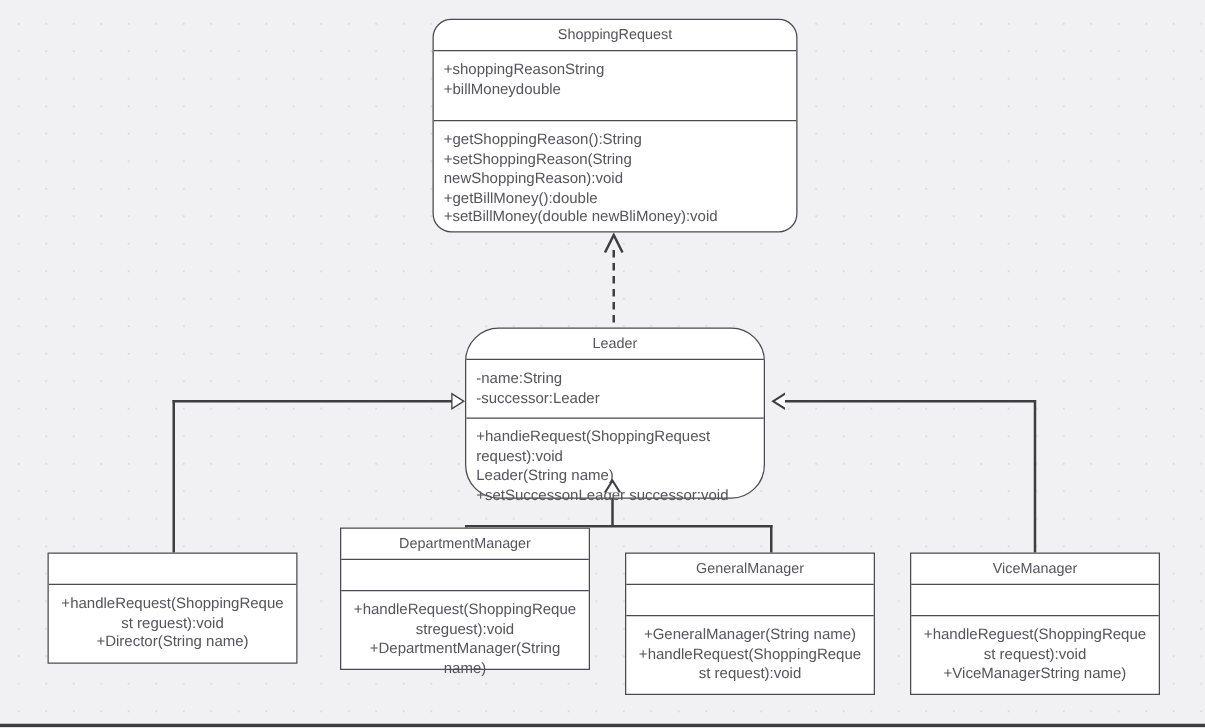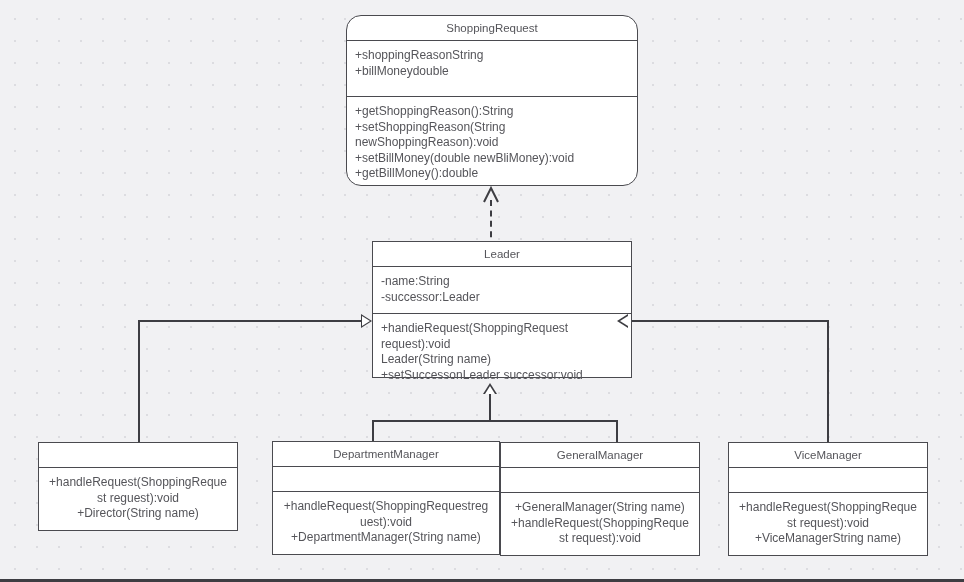--- a/index.html
+++ b/index.html
@@ -63,26 +63,26 @@
   }
   .empty-compartment {
     min-height: 10px;
   }
 
   
   #cls-shoppingrequest { left: 346px; top: 15px;  width: 292px; border-radius: 15px; }
   #cls-shoppingrequest .uml-attrs { height: 56px; }
   #cls-shoppingrequest .uml-ops   { height: 88px; }
 
-  #cls-leader { left: 372px; top: 241px; width: 260px; }
+  #cls-leader { left: 372px; top: 262px; width: 240px; border-radius: 27px; }
   #cls-leader .uml-attrs { height: 47px; }
   #cls-leader .uml-ops   { height: 63px; }
 
   #cls-director        { left: 38px;  top: 442px; width: 200px; }
-  #cls-departmentmgr   { left: 272px; top: 441px; width: 228px; }
+  #cls-departmentmgr   { left: 272px; top: 422px; width: 200px; }
   #cls-generalmgr      { left: 500px; top: 442px; width: 200px; }
   #cls-vicemgr         { left: 728px; top: 442px; width: 200px; }
   .bottom-row .uml-attrs { height: 25px; }
   .bottom-row .uml-ops   { height: 62px; text-align: center; }
 
   
   .conn {
     position: absolute;
     background: #3d3d42;
     z-index: 2;
@@ -172,22 +172,22 @@
 
   <div class="uml-class" id="cls-shoppingrequest">
     <div class="uml-name">ShoppingRequest</div>
     <div class="uml-attrs">
       <div class="uml-line">+shoppingReasonString</div>
       <div class="uml-line">+billMoneydouble</div>
     </div>
     <div class="uml-ops">
       <div class="uml-line">+getShoppingReason():String</div>
       <div class="uml-line">+setShoppingReason(String newShoppingReason):void</div>
+      <div class="uml-line">+getBillMoney():double</div>
       <div class="uml-line">+setBillMoney(double newBliMoney):void</div>
-      <div class="uml-line">+getBillMoney():double</div>
     </div>
   </div>
 
   <div class="uml-class" id="cls-leader">
     <div class="uml-name">Leader</div>
     <div class="uml-attrs">
       <div class="uml-line">-name:String</div>
       <div class="uml-line">-successor:Leader</div>
     </div>
     <div class="uml-ops">

